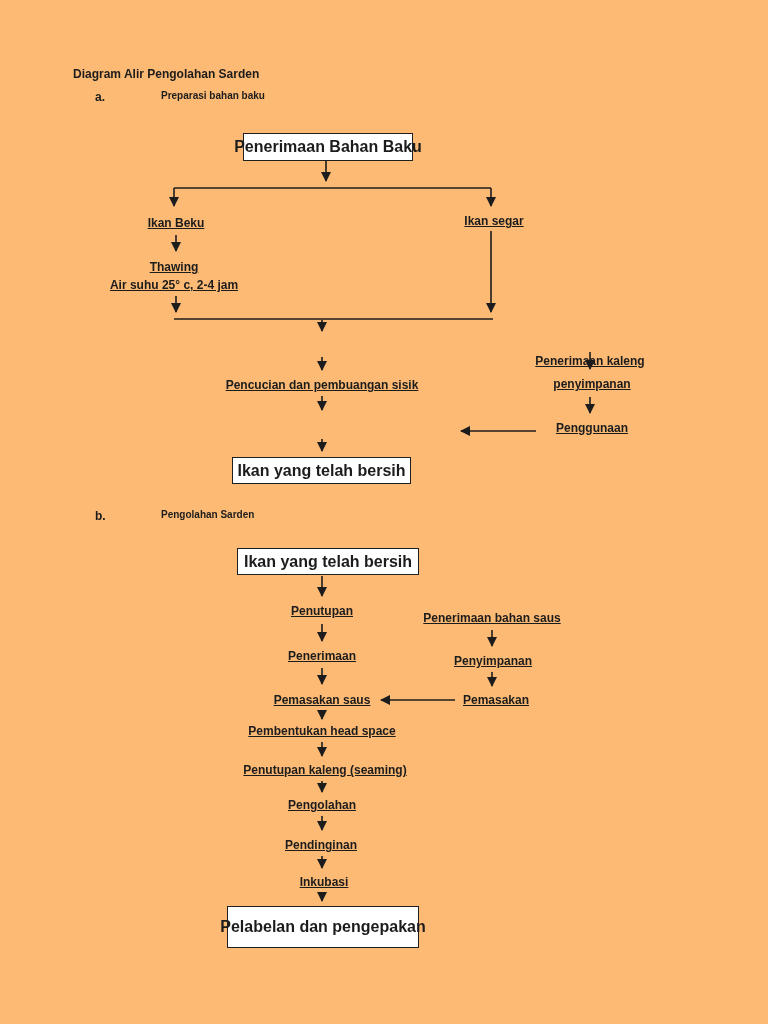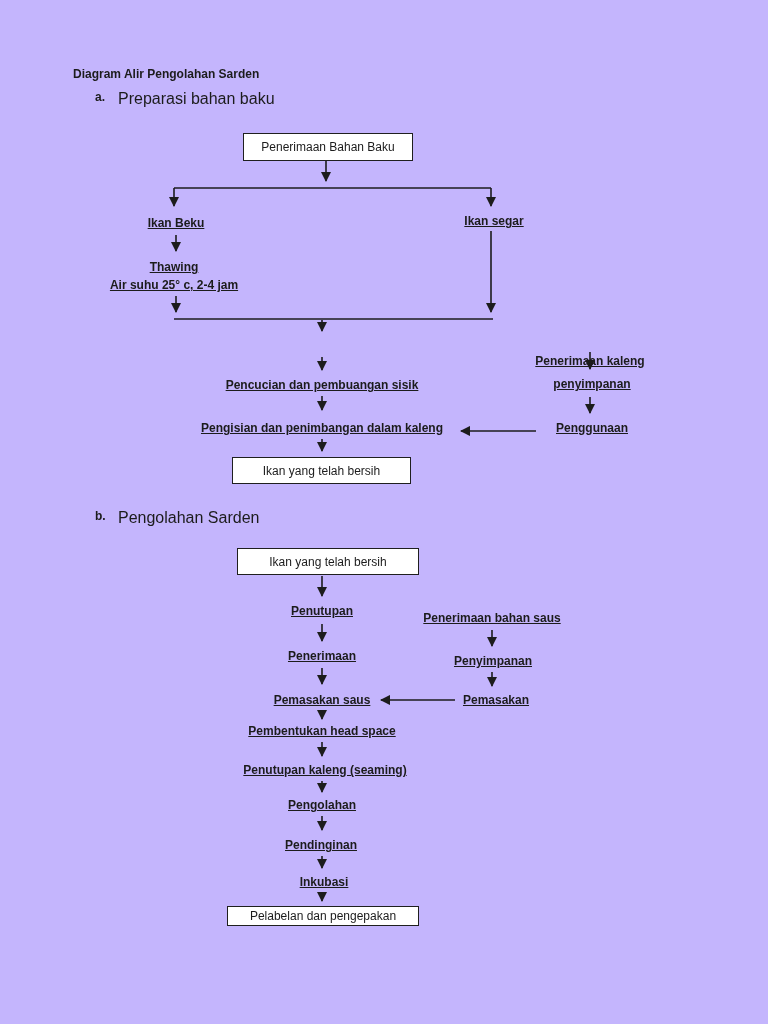--- a/index.html
+++ b/index.html
@@ -1,48 +1,48 @@
 <!DOCTYPE html>
 <html><head>
 <meta charset="utf-8">
 <style>
   html,body{margin:0;padding:0;background:#e9e9e9;}
   .page{
     position:relative;
     width:768px;height:1024px;
-    background:#c4b5fd;
+    background:#fdba74;
     margin:0 auto;
     overflow:hidden;
     font-family:"Liberation Sans", sans-serif;
     color:#1c1c1c;
   }
   .doc-title{
     position:absolute;left:73px;top:67px;
     font-size:12px;font-weight:bold;white-space:nowrap;
   }
   .sec-letter{
     position:absolute;font-size:12px;font-weight:bold;white-space:nowrap;
   }
   .sec-title{
-    position:absolute;font-size:16px;font-weight:normal;white-space:nowrap;
+    position:absolute;font-size:10px;font-weight:bold;white-space:nowrap;margin-left:43px;
   }
   .node{
     position:absolute;
     transform:translateX(-50%);
     font-size:12px;font-weight:bold;
     white-space:nowrap;
     line-height:14px;
     text-decoration:underline;
   }
   .fbox{
     position:absolute;
     border:1.6px solid #1f1f1f;
     background:#ffffff;
     display:flex;align-items:center;justify-content:center;
-    font-size:12px;font-weight:normal;white-space:nowrap;
+    font-size:16px;font-weight:bold;white-space:nowrap;
     box-sizing:border-box;
   }
   svg.connectors{position:absolute;left:0;top:0;pointer-events:none;}
 </style>
 </head>
 <body>
 
 <div class="page">
 
   <svg class="connectors" width="768" height="1024" viewBox="0 0 768 1024">
@@ -91,27 +91,26 @@
   <div class="sec-title" style="left:118px;top:509px">Pengolahan Sarden</div>
 
   <div class="fbox" style="left:243px;top:133px;width:170px;height:28px">Penerimaan Bahan Baku</div>
   <div class="fbox" style="left:232px;top:457px;width:179px;height:27px">Ikan yang telah bersih</div>
 
   <div class="node" style="left:176px;top:216px">Ikan Beku</div>
   <div class="node" style="left:494px;top:214px">Ikan segar</div>
   <div class="node" style="left:174px;top:260px">Thawing</div>
   <div class="node" style="left:174px;top:278px">Air suhu 25° c, 2-4 jam</div>
   <div class="node" style="left:322px;top:378px">Pencucian dan pembuangan sisik</div>
-  <div class="node" style="left:322px;top:421px">Pengisian dan penimbangan dalam kaleng</div>
   <div class="node" style="left:590px;top:354px">Penerimaan kaleng</div>
   <div class="node" style="left:592px;top:377px">penyimpanan</div>
   <div class="node" style="left:592px;top:421px">Penggunaan</div>
 
   <div class="fbox" style="left:237px;top:548px;width:182px;height:27px">Ikan yang telah bersih</div>
-  <div class="fbox" style="left:227px;top:906px;width:192px;height:20px">Pelabelan dan pengepakan</div>
+  <div class="fbox" style="left:227px;top:906px;width:192px;height:42px">Pelabelan dan pengepakan</div>
 
   <div class="node" style="left:322px;top:604px">Penutupan</div>
   <div class="node" style="left:322px;top:649px">Penerimaan</div>
   <div class="node" style="left:322px;top:693px">Pemasakan saus</div>
   <div class="node" style="left:322px;top:724px">Pembentukan head space</div>
   <div class="node" style="left:325px;top:763px">Penutupan kaleng (seaming)</div>
   <div class="node" style="left:322px;top:798px">Pengolahan</div>
   <div class="node" style="left:321px;top:838px">Pendinginan</div>
   <div class="node" style="left:324px;top:875px">Inkubasi</div>
   <div class="node" style="left:492px;top:611px">Penerimaan bahan saus</div>

